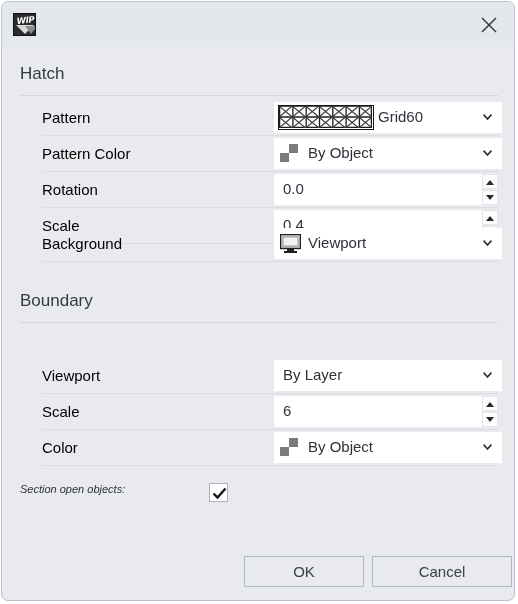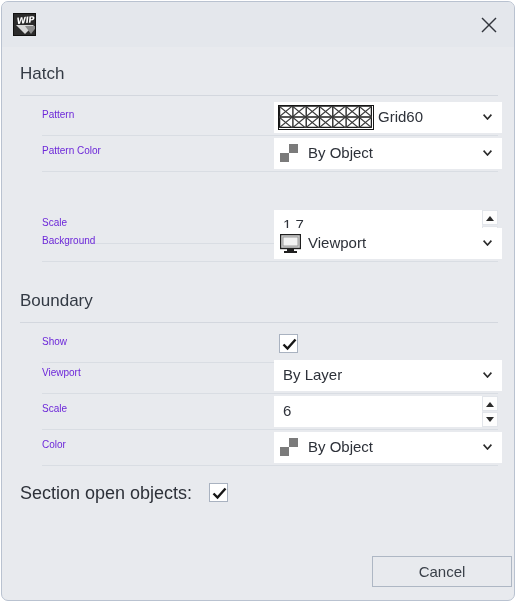--- a/index.html
+++ b/index.html
@@ -115,22 +115,22 @@
   .row {
     position: absolute;
     left: 0;
     width: 100%;
     height: 36px;
   }
   .row-label {
     position: absolute;
     left: 40px;
     top: 9px;
-    font-size: 10px;
-    color: #6d28d9;
+    font-size: 15px;
+    color: #000000;
     white-space: nowrap;
   }
   .row-rule {
     position: absolute;
     left: 40px;
     width: 456px;
     height: 1px;
     background: #d9dde3;
     bottom: 0;
   }
@@ -260,23 +260,24 @@
     left: 2px;
     top: 2px;
     display: block;
   }
 
   
   .soo-label {
     position: absolute;
     left: 18px;
     top: 481px;
-    font-size: 18px;
+    font-size: 11px;
     color: #2d3139;
     white-space: nowrap;
+    font-style: italic;
   }
   .soo-check {
     left: 207px;
     top: 481px;
   }
 
   
   .btn {
     position: absolute;
     height: 31px;
@@ -390,25 +391,40 @@
       <div class="field-text after-swatch">By Object</div>
       <div class="chevron">
         <svg width="9" height="6" viewBox="0 0 9 6">
             <polyline points="0.6,0.6 4.5,5 8.4,0.6" fill="none" stroke="#2b2b2b" stroke-width="1.6"></polyline>
           </svg>
       </div>
     </div>
     <div class="row-rule"></div>
   </div>
 
+  <div class="row" style="top:170px;">
+    <div class="row-label">Rotation</div>
+    <div class="field spin">
+      <div class="field-text pad-left">0.0</div>
+    </div>
+    <div class="spinner">
+      <div class="sb up">
+          <div class="tri"></div>
+        </div>
+      <div class="sb dn">
+          <div class="tri"></div>
+        </div>
+    </div>
+    <div class="row-rule"></div>
+  </div>
 
   <div class="row" style="top:206px;">
     <div class="row-label">Scale</div>
     <div class="field spin">
-      <div class="field-text pad-left">1.7</div>
+      <div class="field-text pad-left">0.4</div>
     </div>
     <div class="spinner">
       <div class="sb up">
           <div class="tri"></div>
         </div>
       <div class="sb dn">
           <div class="tri"></div>
         </div>
     </div>
     <div class="row-rule"></div>
@@ -431,29 +447,20 @@
             <polyline points="0.6,0.6 4.5,5 8.4,0.6" fill="none" stroke="#2b2b2b" stroke-width="1.6"></polyline>
           </svg>
       </div>
     </div>
     <div class="row-rule"></div>
   </div>
 
   <div class="sec-head" style="top:289px;">Boundary</div>
   <div class="sec-rule" style="top:320px;"></div>
 
-  <div class="row" style="top:325px;">
-    <div class="row-label">Show</div>
-    <div class="checkbox" style="left:277px; top:7px;">
-      <svg width="15" height="15" viewBox="0 0 15 15">
-        <polyline points="1.5,7.5 5.5,11.5 13.5,2.5" fill="none" stroke="#161616" stroke-width="2.4"></polyline>
-      </svg>
-    </div>
-    <div class="row-rule"></div>
-  </div>
 
   <div class="row" style="top:356px;">
     <div class="row-label">Viewport</div>
     <div class="field">
       <div class="field-text pad-left">By Layer</div>
       <div class="chevron">
         <svg width="9" height="6" viewBox="0 0 9 6">
             <polyline points="0.6,0.6 4.5,5 8.4,0.6" fill="none" stroke="#2b2b2b" stroke-width="1.6"></polyline>
           </svg>
       </div>
@@ -497,15 +504,16 @@
   </div>
 
   <div class="soo-label">Section open objects:</div>
   <div class="checkbox soo-check">
     <svg width="15" height="15" viewBox="0 0 15 15">
       <polyline points="1.5,7.5 5.5,11.5 13.5,2.5" fill="none" stroke="#161616" stroke-width="2.4"></polyline>
     </svg>
   </div>
 
   <button class="btn btn-none">None</button>
+  <button class="btn btn-ok">OK</button>
   <button class="btn btn-cancel">Cancel</button>
 
 </div>
 
 </body></html>

